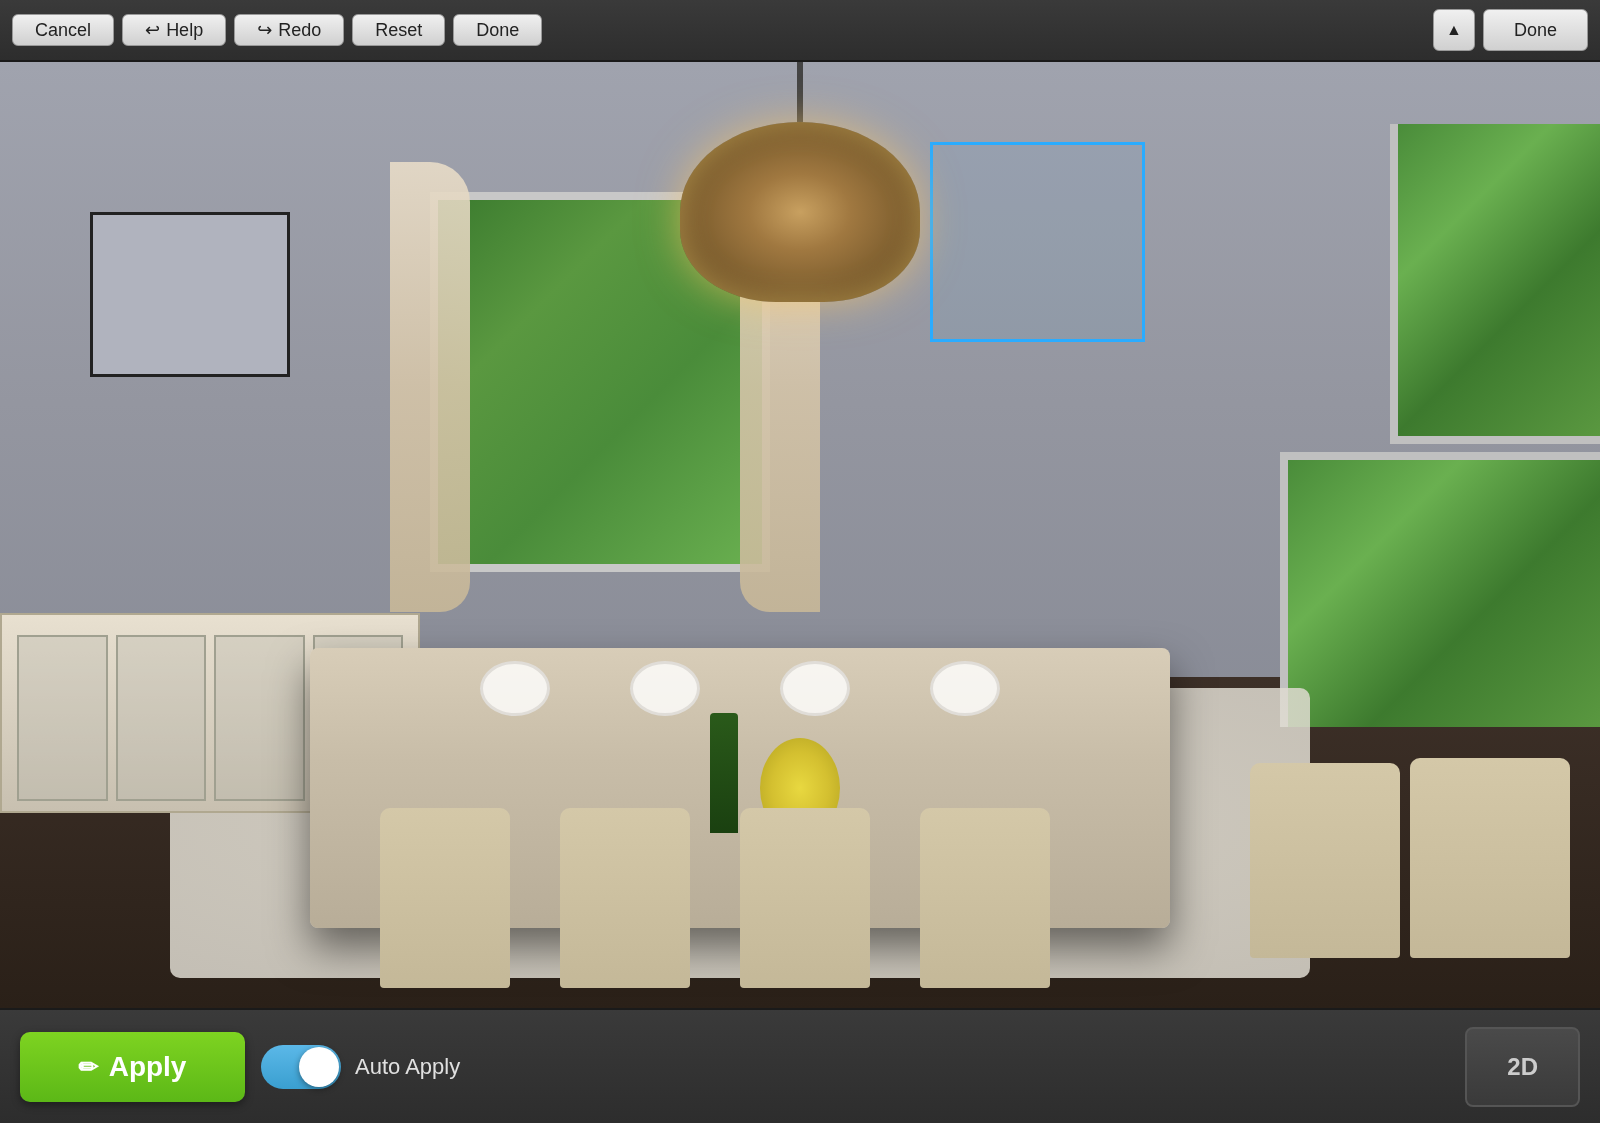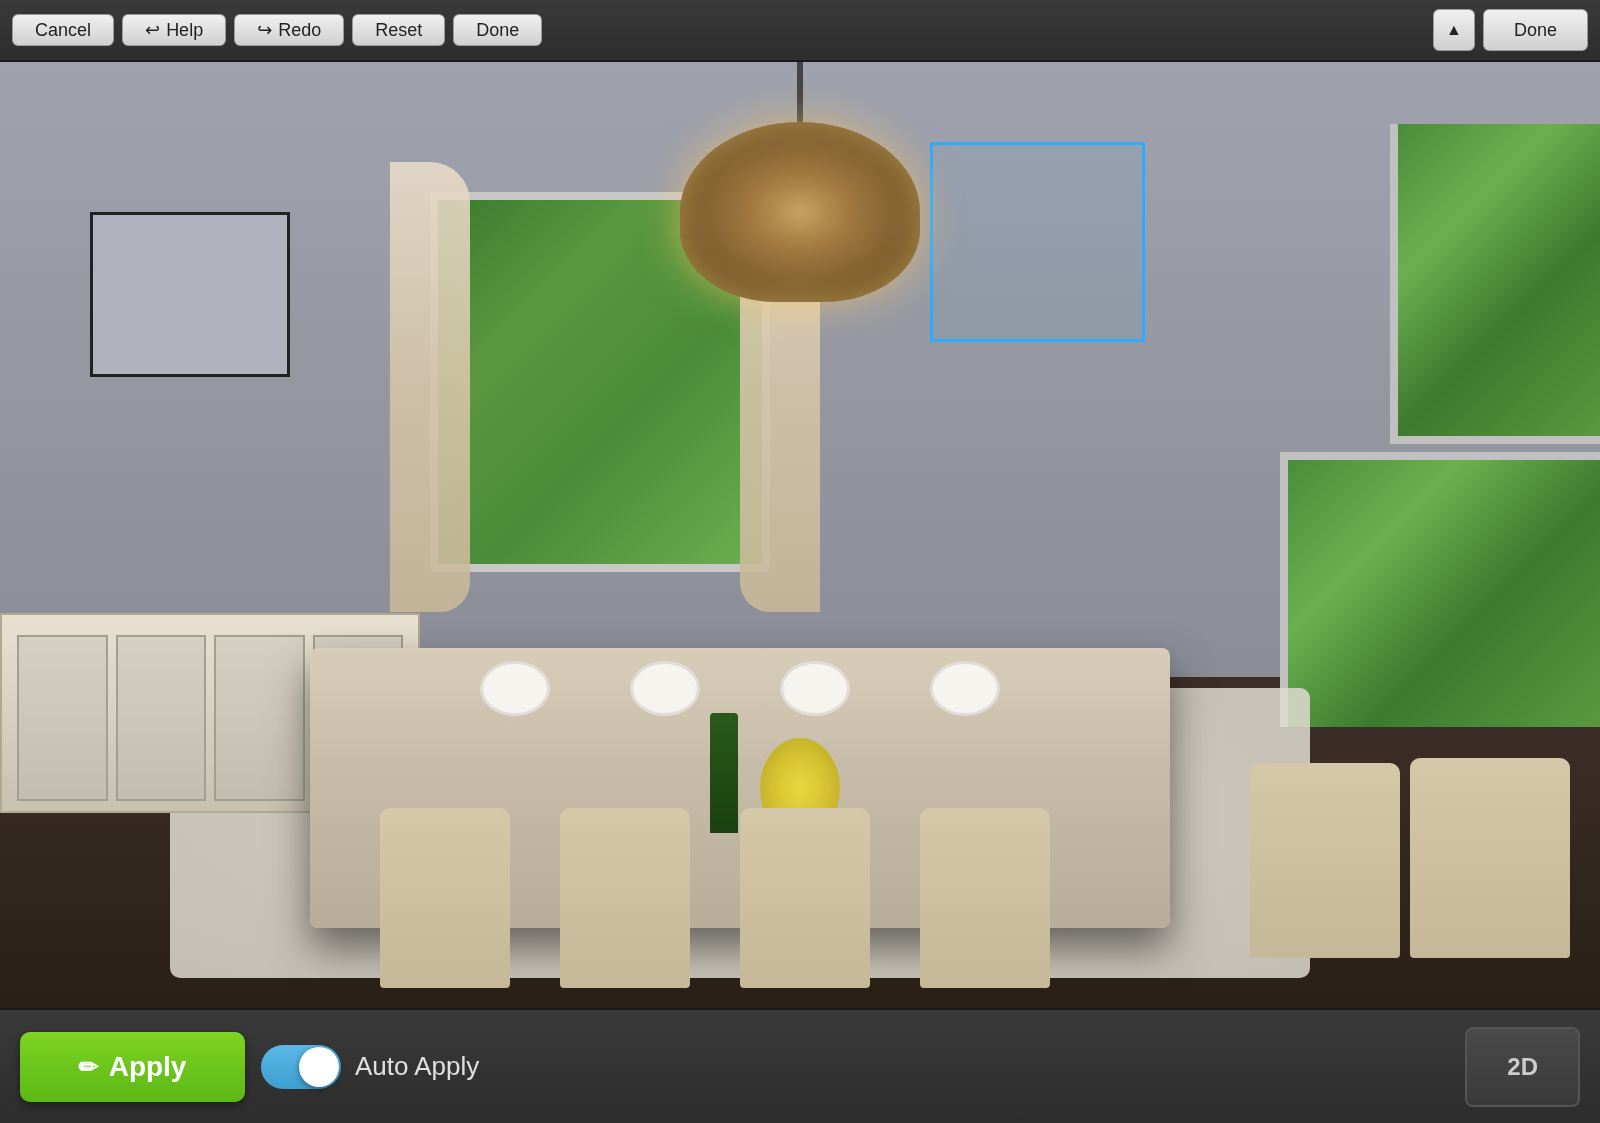--- a/index.html
+++ b/index.html
@@ -327,21 +327,21 @@
       height: 40px;
       background: white;
       border-radius: 50%;
       position: absolute;
       top: 2px;
       right: 2px;
       box-shadow: 0 2px 6px rgba(0,0,0,0.4);
     }
 
     .auto-apply-label {
-      font-size: 26px;
+      font-size: 22px;
       color: #e0e0e0;
       font-weight: 500;
     }
 
     
     .bottom-spacer { flex: 1; }
 
     
     .mode-btn {
       height: 80px;

